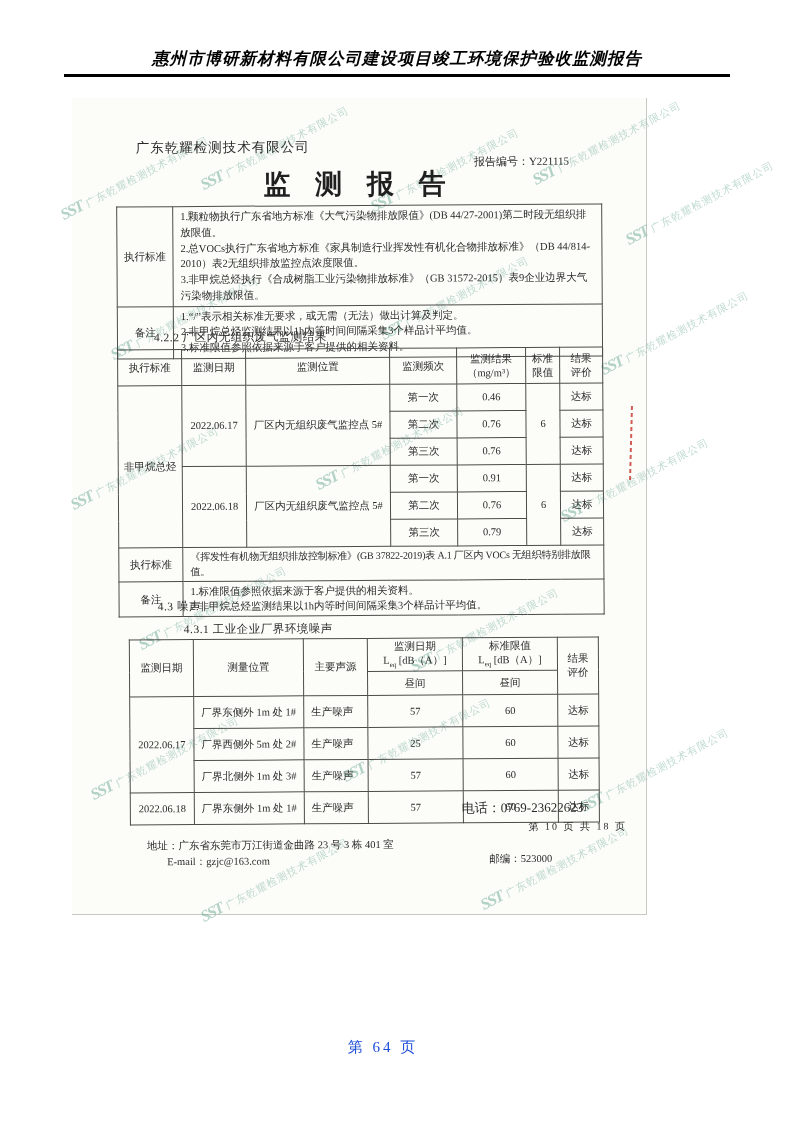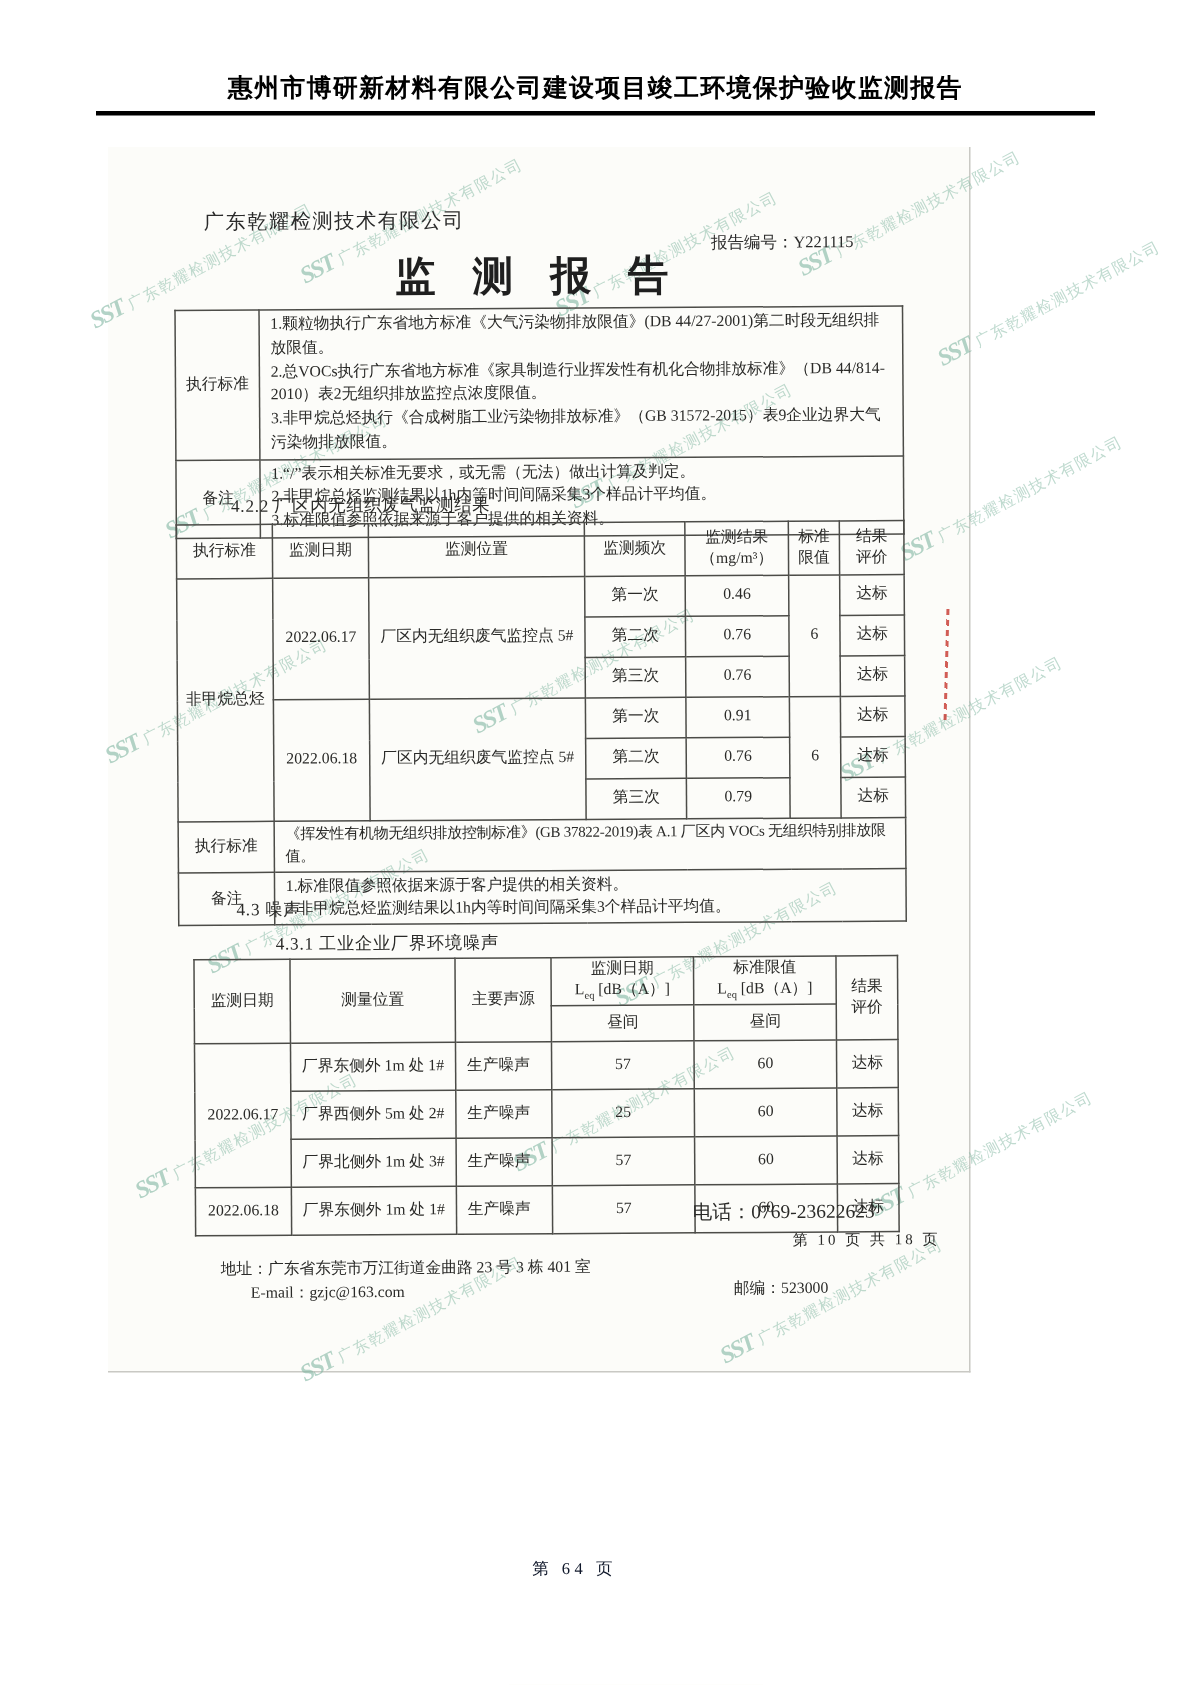--- a/index.html
+++ b/index.html
@@ -4,21 +4,21 @@
 <style>
   html,body{margin:0;padding:0;}
   body{
     width:794px;height:1123px;background:#ffffff;position:relative;
     font-family:"Liberation Serif","DejaVu Serif",serif;color:#222;
     -webkit-font-smoothing:antialiased;overflow:hidden;
   }
   .doc-header{
     position:absolute;top:48px;left:0;width:794px;text-align:center;
     font-family:"Liberation Sans","DejaVu Sans",sans-serif;
-    font-weight:bold;font-size:16.5px;color:#000;letter-spacing:1px;
+    font-weight:bold;font-size:16.5px;color:#000;letter-spacing:1px;font-style:italic;
   }
   .doc-header-rule{position:absolute;top:74px;left:64px;width:666px;height:3px;background:#000;}
 
   .scan{
     position:absolute;left:72px;top:98px;width:574px;height:816px;
     background:#fcfcf9;
     border-right:1px solid #c9c9c4;border-bottom:1px solid #c9c9c4;
   }
   .wm-layer{position:absolute;inset:0;overflow:visible;pointer-events:none;}
   .wm{
@@ -65,21 +65,21 @@
   .email{position:absolute;left:93px;top:756px;font-size:10.5px;color:#2a2a28;}
   .postcode{position:absolute;left:415px;top:755px;font-size:10.5px;color:#2a2a28;}
 
   .red-mark{
     position:absolute;left:558px;top:308px;width:2px;height:74px;
     background:repeating-linear-gradient(to bottom, rgba(197,48,40,0.78) 0 4px, rgba(197,48,40,0) 4px 7px);
     transform:rotate(1.5deg);
   }
   .page-number{
     position:absolute;top:1038px;left:0;width:766px;text-align:center;
-    font-size:11px;color:#0f172a;letter-spacing:3px;
+    font-size:15px;color:#1d4ed8;letter-spacing:3px;
   }
   sub{font-size:7px;}
 </style>
 </head>
 <body>
 
 <div class="doc-header">惠州市博研新材料有限公司建设项目竣工环境保护验收监测报告</div>
 <div class="doc-header-rule"></div>
 
 <div class="scan">

